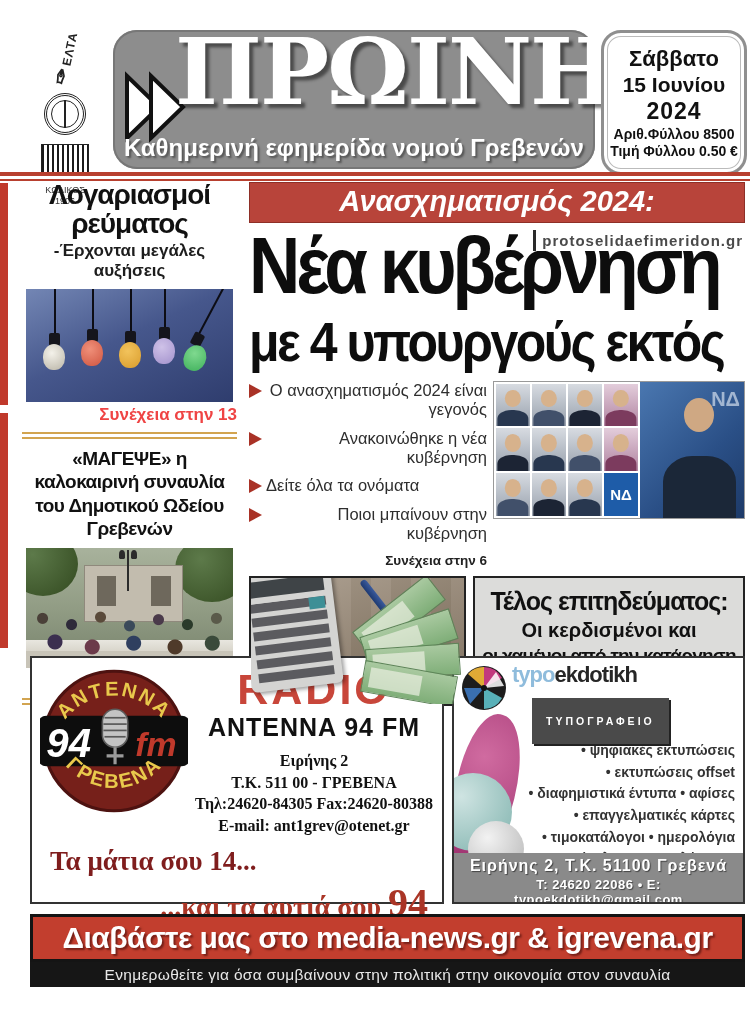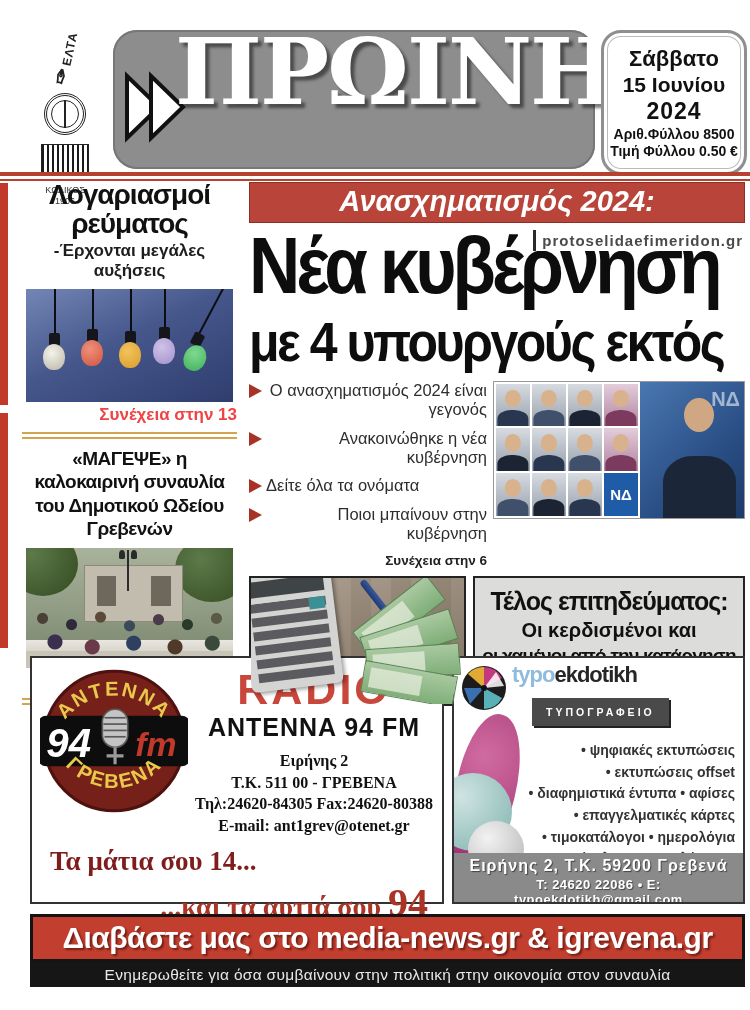--- a/index.html
+++ b/index.html
@@ -170,21 +170,21 @@
   .slogan2{color:#aa3526;font-family:"Liberation Serif",serif;font-weight:bold;font-size:28px;text-align:right;margin:2px 6px 0 0;}
   .slogan2 .big94{font-size:40px;}
 
   
   .print-ad{position:absolute;left:452px;top:656px;width:293px;height:248px;border:2px solid #333;
             background:#fff;box-sizing:border-box;overflow:hidden;}
   .brand-row{display:flex;align-items:flex-start;padding:6px 4px 0 6px;position:relative;z-index:3;}
   .brand-text{font-size:22px;font-weight:bold;letter-spacing:-1px;line-height:1;}
   .brand-typo{color:#8fbcdc;} .brand-rest{color:#262626;}
   .brand-subbar{position:absolute;left:78px;top:40px;background:#4a4a4a;color:#fff;font-size:10.5px;
-                font-weight:bold;letter-spacing:3px;padding:8px 14px;box-shadow:2px 2px 0 #222;z-index:3;}
+                font-weight:bold;letter-spacing:3px;padding:17px 14px;box-shadow:2px 2px 0 #222;z-index:3;}
   .blobs{position:absolute;left:-20px;top:55px;width:120px;height:190px;z-index:1;}
   .blob-pink{position:absolute;left:22px;top:0;width:60px;height:150px;border-radius:50% 60% 55% 45%;
              background:radial-gradient(circle at 35% 30%,#d06ba0,#9c2f6d);transform:rotate(14deg);}
   .blob-teal{position:absolute;left:0px;top:60px;width:78px;height:78px;border-radius:50%;
              background:radial-gradient(circle at 35% 30%,#cfe4e2,#7fb2ad);}
   .blob-gray{position:absolute;left:34px;top:108px;width:56px;height:56px;border-radius:50%;
              background:radial-gradient(circle at 35% 30%,#f2f2f2,#b5b5b5);}
   .services{position:relative;z-index:2;margin-top:28px;padding-right:8px;text-align:right;
             font-weight:bold;font-size:14px;color:#333;line-height:1.55;}
   .print-addr{position:absolute;left:0;right:0;bottom:0;height:45px;background:#8a8a8a;z-index:4;
@@ -218,20 +218,21 @@
       <div>1906</div>
     </div>
   </div>
 
   <div class="masthead">
     <svg class="mast-arrow" width="64" height="78" viewBox="0 0 64 78">
       <polygon points="2,8 34,39 2,70" fill="#ffffff" stroke="#111" stroke-width="4"></polygon>
       <polygon points="26,8 58,39 26,70" fill="#ffffff" stroke="#111" stroke-width="4"></polygon>
     </svg>
     <div class="mast-title">ΠΡΩΙΝΗ</div>
+    <div class="mast-sub">Καθημερινή εφημερίδα νομού Γρεβενών</div>
   </div>
 
   <div class="datebox">
     <div class="d1">Σάββατο</div>
     <div class="d2">15 Ιουνίου</div>
     <div class="d3">2024</div>
     <div class="d4">Αριθ.Φύλλου 8500</div>
     <div class="d5">Τιμή Φύλλου 0.50 €</div>
   </div>
 
@@ -420,21 +421,21 @@
       <div>• εκτυπώσεις offset</div>
       <div>• διαφημιστικά έντυπα • αφίσες</div>
       <div>• επαγγελματικές κάρτες</div>
       <div>• τιμοκατάλογοι • ημερολόγια</div>
       <div>• φάκελοι • επιστολόχαρτα</div>
       <div>• αυτοκόλλητα • σφραγίδες</div>
       <div>• καλλιτεχνικές Βιβλιοδεσίες</div>
 
     </div>
     <div class="print-addr">
-      <div class="a1">Ειρήνης 2, Τ.Κ. 59200 Γρεβενά</div>
+      <div class="a1">Ειρήνης 2, Τ.Κ. 51100 Γρεβενά</div>
       <div class="a2">Τ: 24620 22086 • Ε: typoekdotikh@gmail.com</div>
     </div>
   </div>
 
   <div class="footer-banner">
     <span>Διαβάστε μας στο media-news.gr &amp; igrevena.gr</span>
   </div>
   <div class="footer-strip">
     <span>Ενημερωθείτε για όσα συμβαίνουν στην πολιτική στην οικονομία στον συναυλία</span>
   </div>

